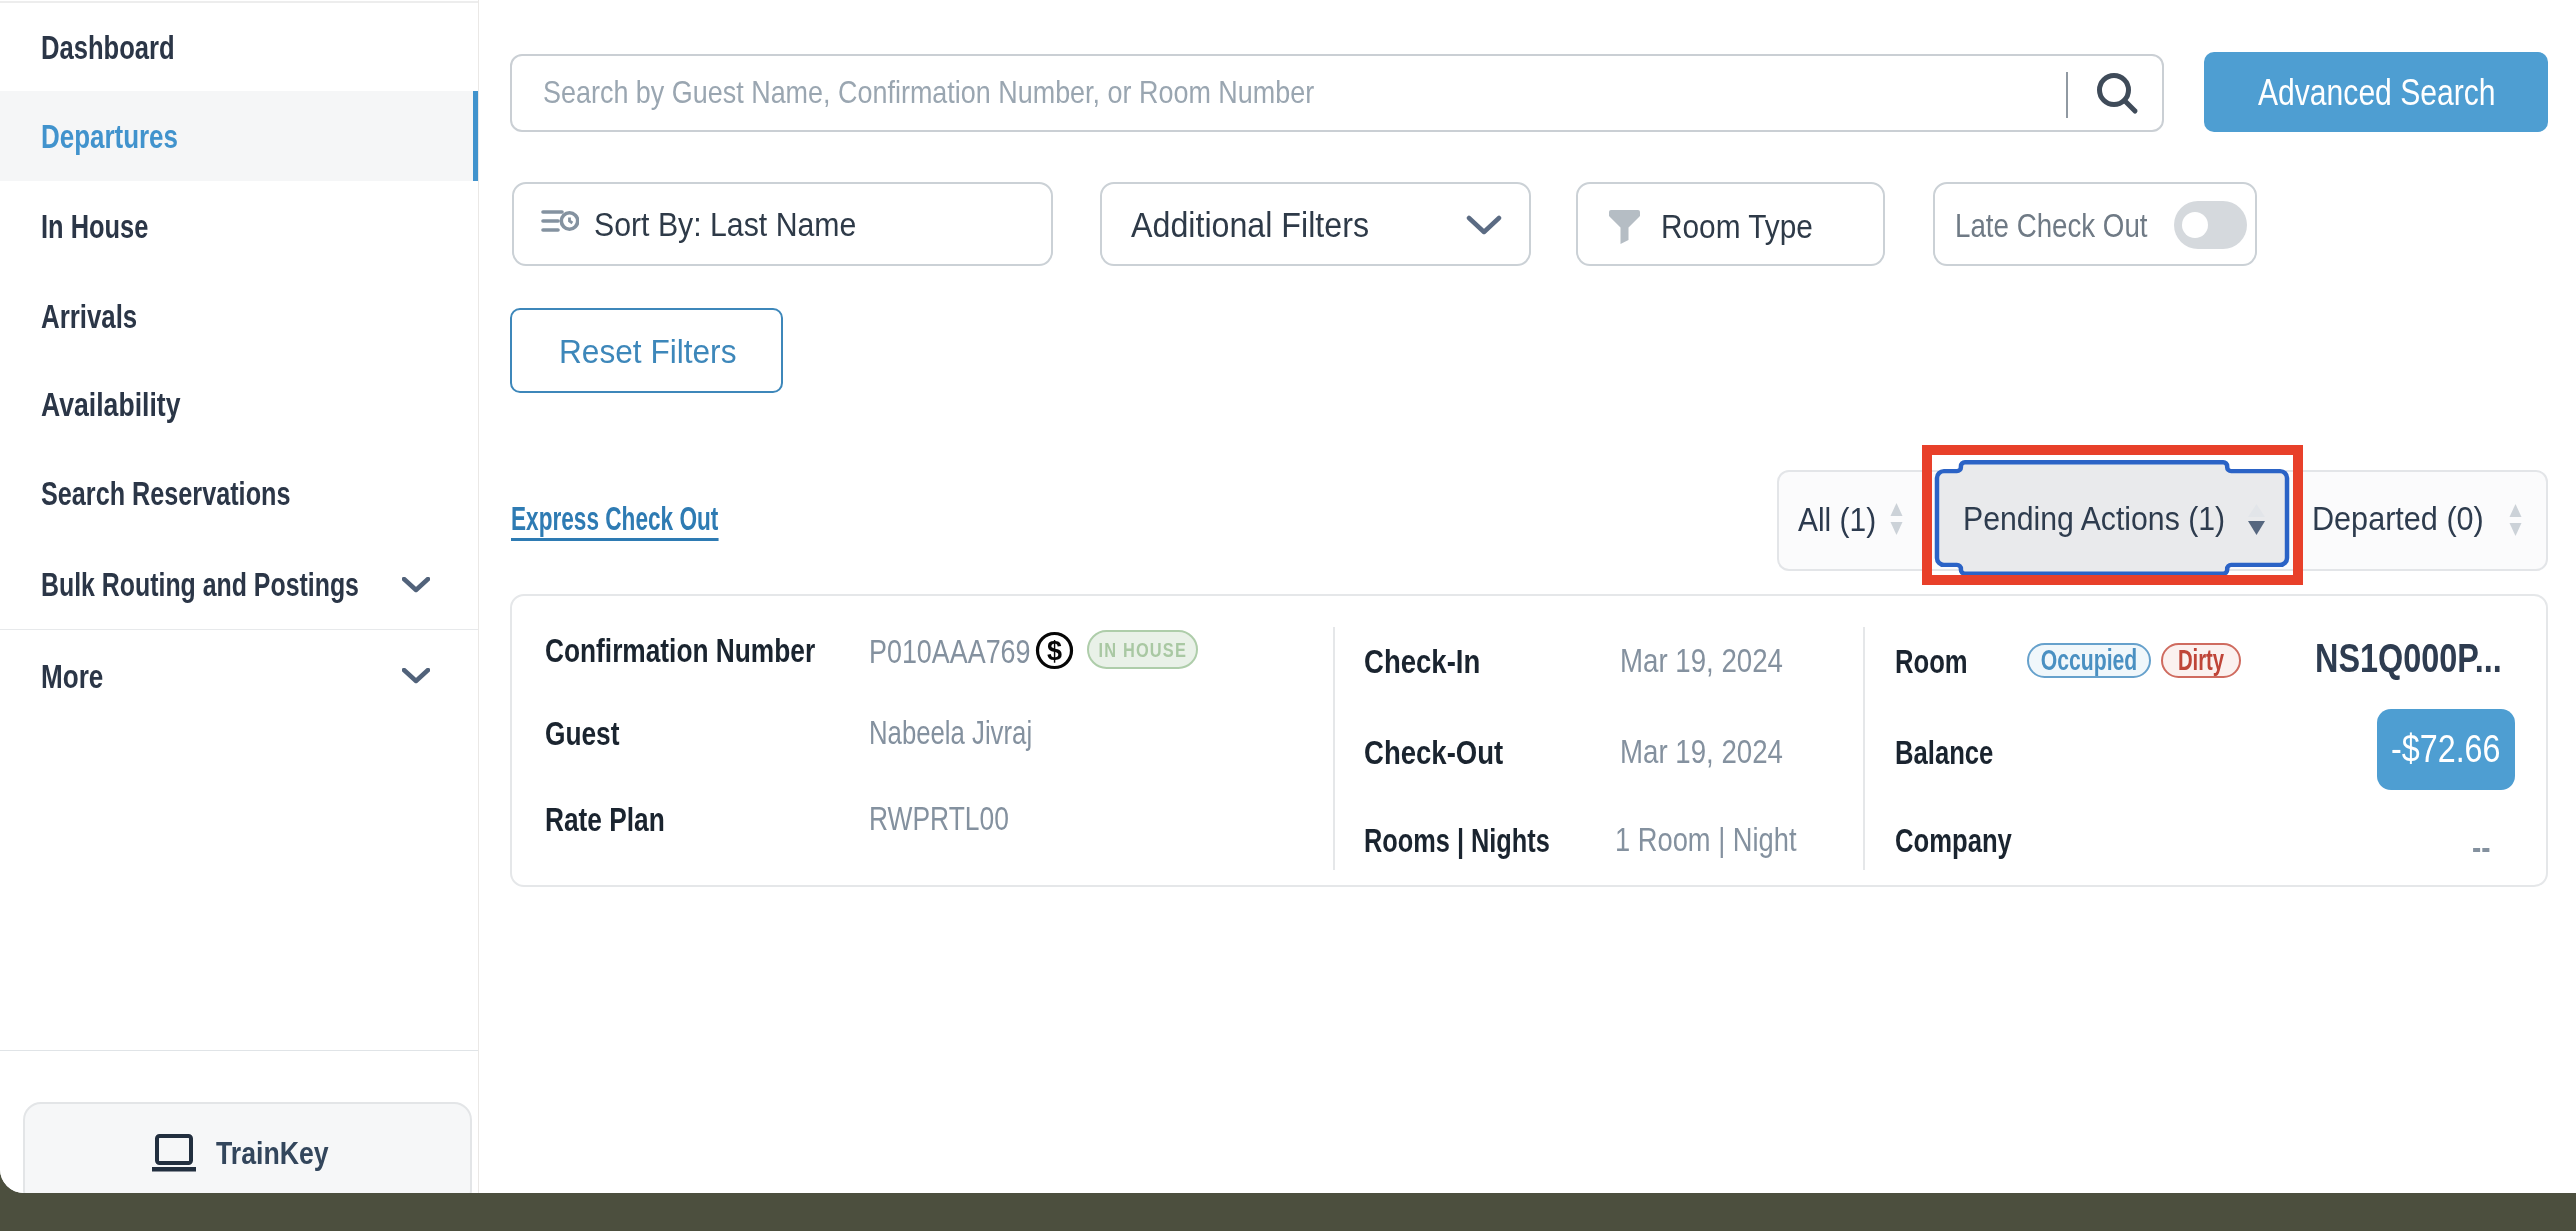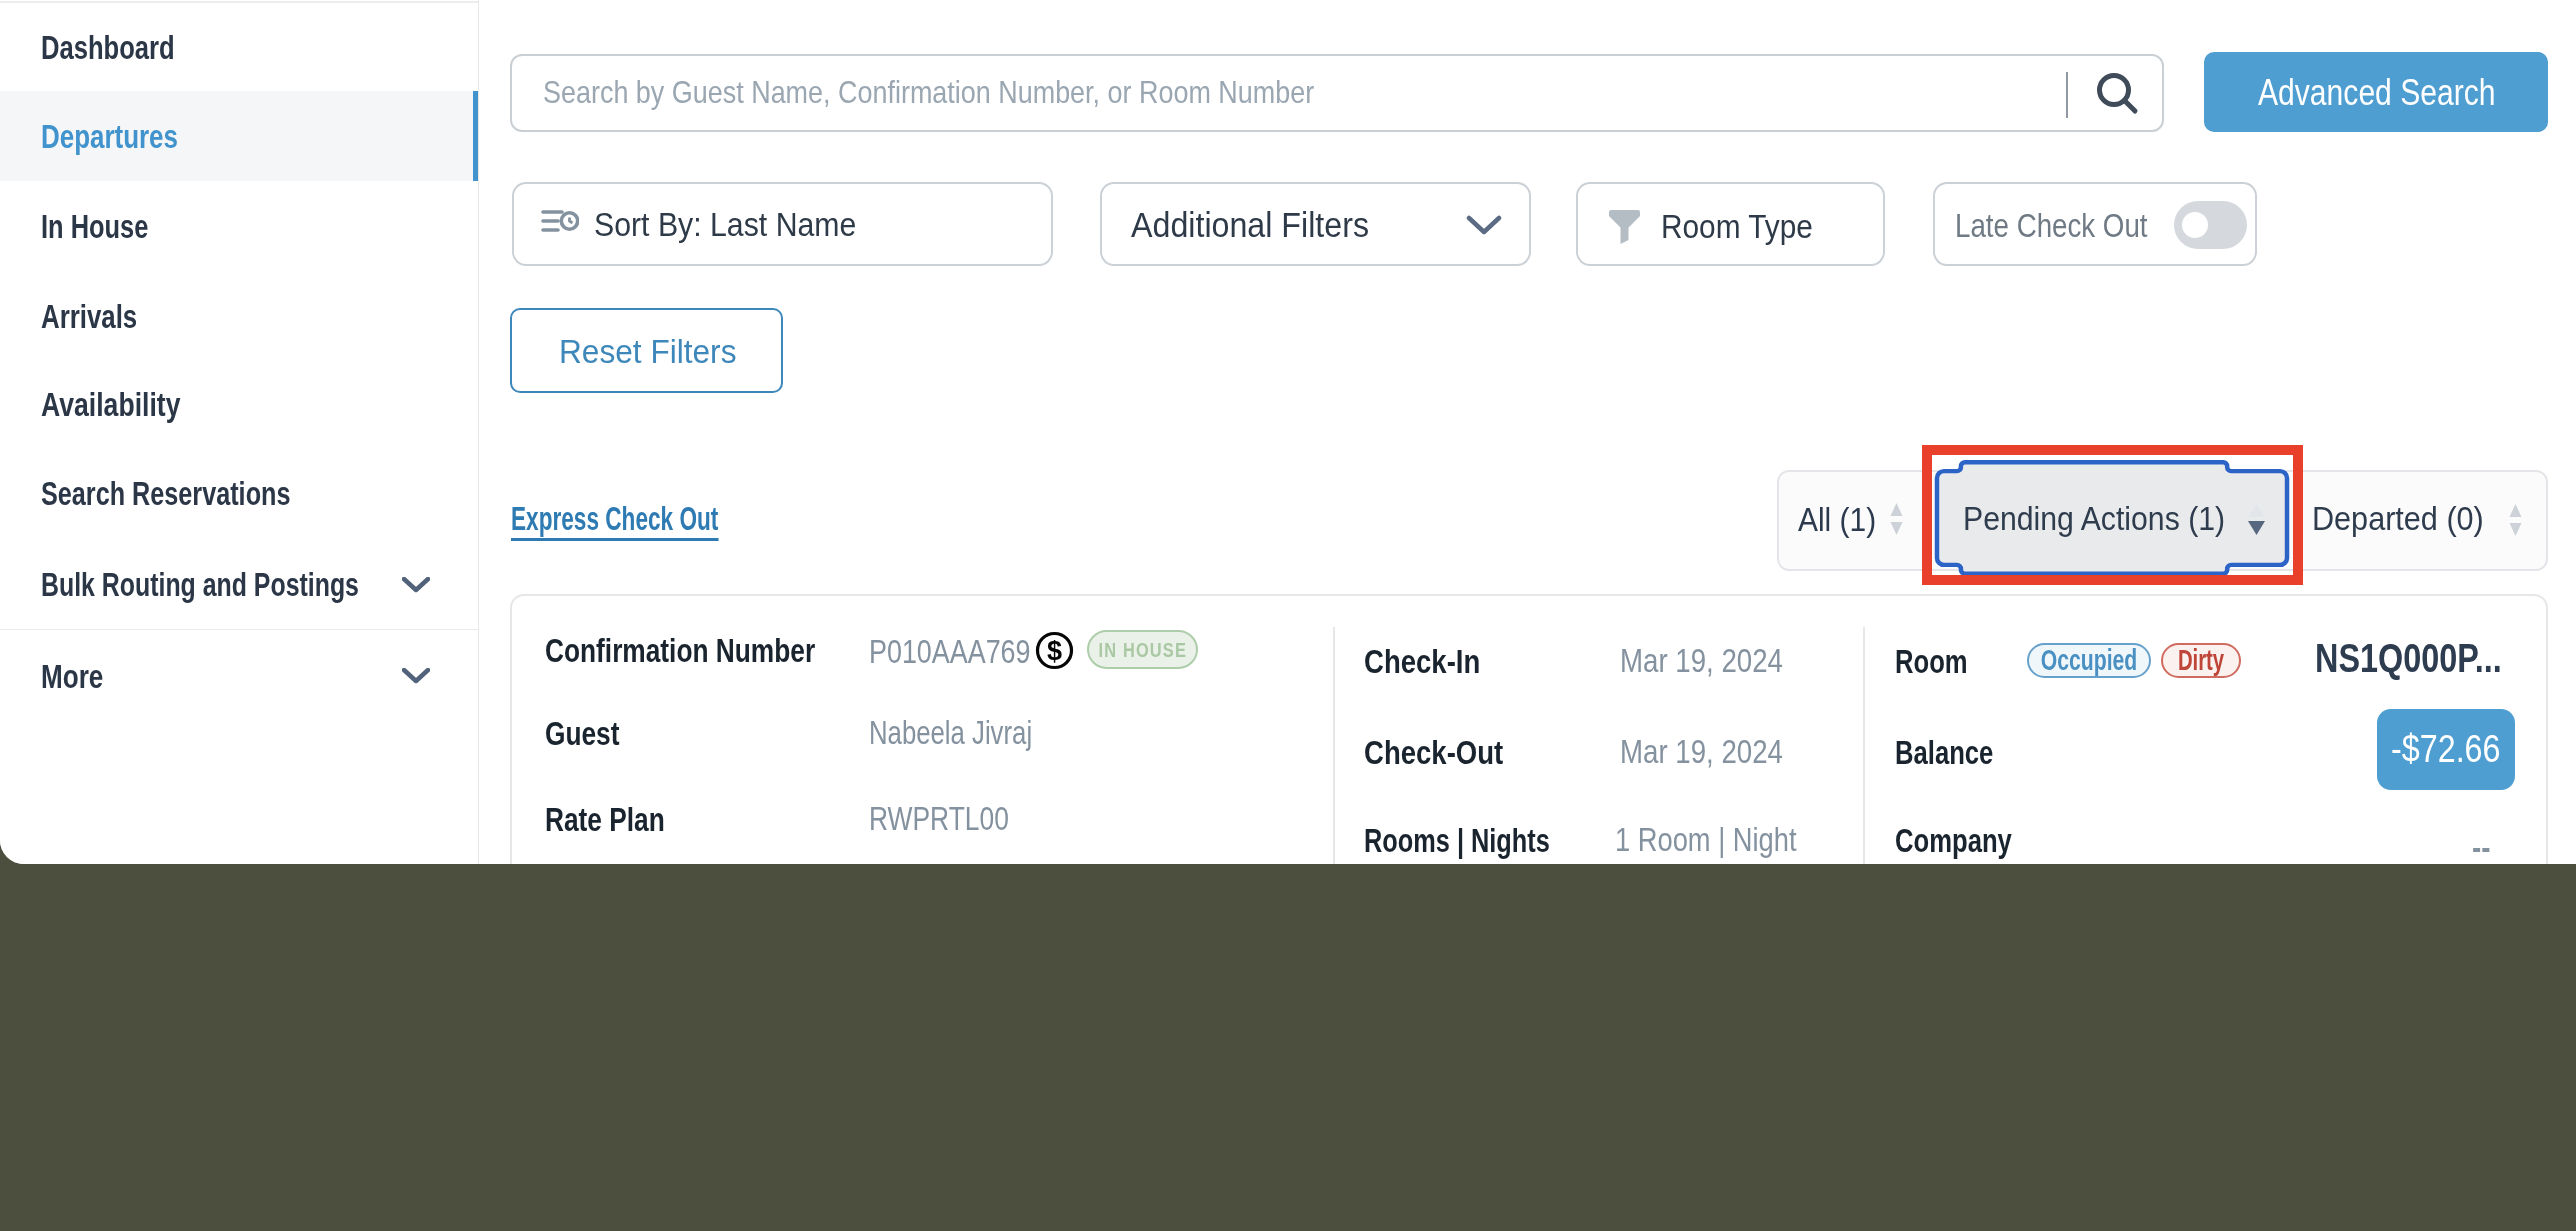--- a/index.html
+++ b/index.html
@@ -1,18 +1,18 @@
 <!DOCTYPE html>
 <html><head>
 <meta charset="utf-8">
 <style>
   * { margin:0; padding:0; box-sizing:border-box; }
   html,body { width:2576px; height:1231px; background:#4c4f3e; }
   body { font-family:"Liberation Sans", sans-serif; }
-  #app { position:absolute; left:0; top:0; width:2576px; height:864px; background:#fff;
+  #app { position:absolute; left:0; top:0; width:2576px; height:1193px; background:#fff;
          border-bottom-left-radius:24px; overflow:hidden; }
   .abs { position:absolute; }
   .t { position:absolute; white-space:pre; transform-origin:0 50%; }
   .tc { position:absolute; white-space:pre; transform-origin:50% 50%; }
 
   #sidebar { position:absolute; left:0; top:0; width:479px; height:1231px; background:#fff;
              border-right:1px solid #eae8e6; }
   #active-item { position:absolute; left:0; top:91px; width:478px; height:90px; background:#f5f6f7; }
   #active-bar { position:absolute; left:473px; top:91px; width:5px; height:90px; background:#4193cd; }
   #side-div { position:absolute; left:0; top:629px; width:478px; height:1px; background:#e7e9eb; }

